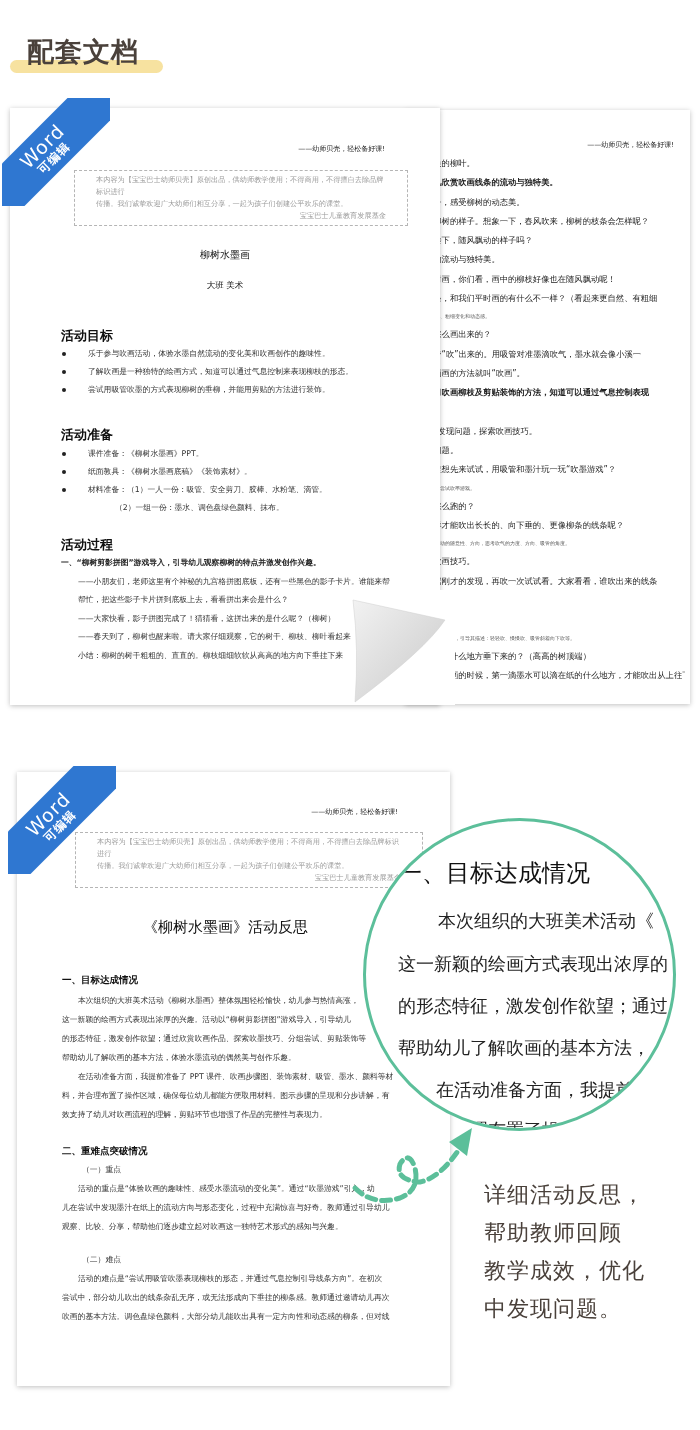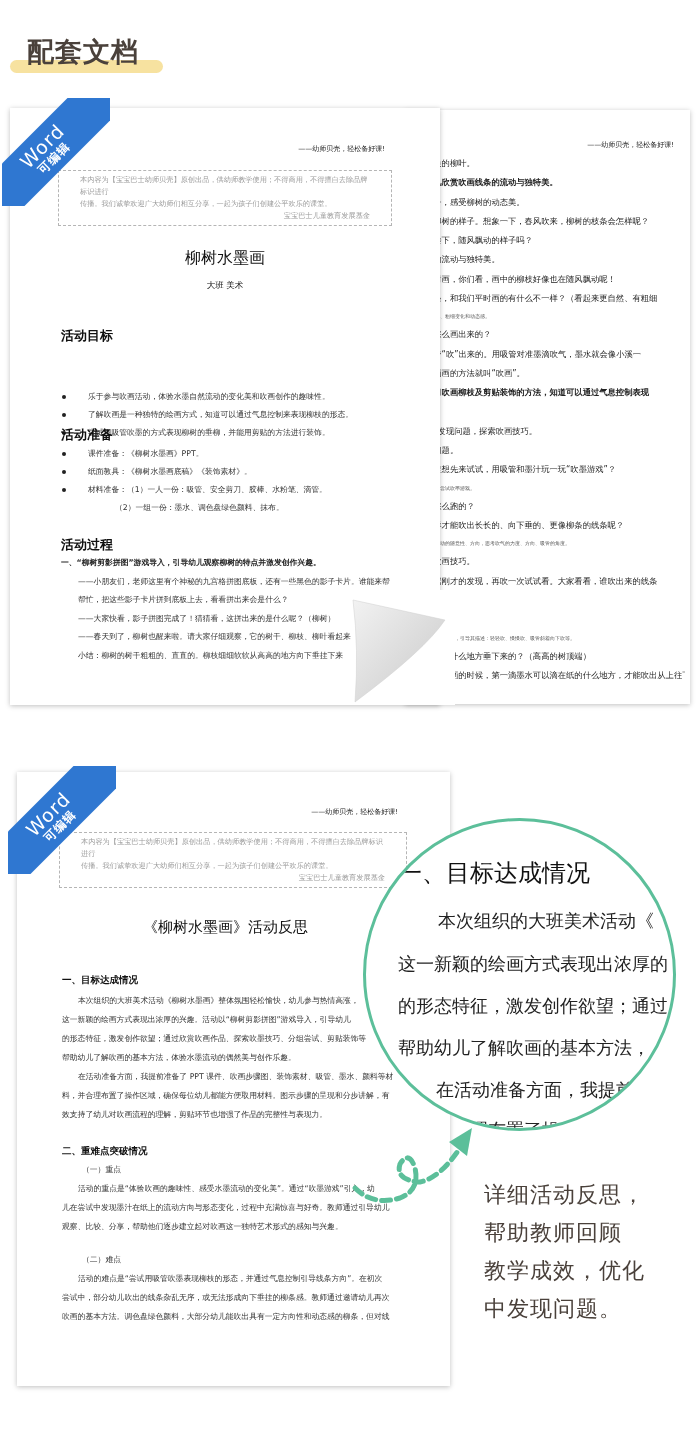--- a/index.html
+++ b/index.html
@@ -24,21 +24,21 @@
   .back-lines .ln.b { font-weight: bold; }
   .back-lines .ln.s { font-size: 5px; color: #555; line-height: 17px; }
 
   
   .ribbon { position: absolute; width: 108px; height: 108px; overflow: hidden; z-index: 5; }
   .ribbon .band { position: absolute; left: -40px; top: 30px; width: 170px; height: 46px; background: #2f77d1; transform: rotate(-45deg); transform-origin: center; display: flex; flex-direction: column; align-items: center; justify-content: center; color: #fff; }
   .ribbon .w1 { font-size: 19px; font-weight: normal; letter-spacing: 1px; line-height: 20px; }
   .ribbon .w2 { font-size: 12px; font-weight: bold; line-height: 14px; letter-spacing: 1px; }
 
   .slogan { position: absolute; font-size: 7px; color: #222; }
-  .notice { position: absolute; border: 1px dashed #b5b5b5; padding: 3px 21px; font-size: 7.2px; line-height: 12px; color: #9a9a9a; }
+  .notice { position: absolute; border: 1px dashed #b5b5b5; padding: 3px 21px; font-size: 7.2px; line-height: 12px; color: #9a9a9a; margin-left: 16px; }
   .notice .sig { text-align: right; }
 
   .doc-title { position: absolute; left: 0; width: 100%; text-align: center; color: #111; }
   .h2 { position: absolute; font-size: 13px; font-weight: bold; color: #111; }
   .bullets { position: absolute; font-size: 7.8px; color: #333; }
   .bullets li { list-style: none; position: relative; padding-left: 30px; line-height: 18px; white-space: nowrap; }
   .bullets li::before { content: ""; position: absolute; left: 4px; top: 7px; width: 4px; height: 4px; border-radius: 50%; background: #222; }
   .bullets li.sub { padding-left: 57px; }
   .bullets li.sub::before { display: none; }
   .proc { position: absolute; font-size: 7.8px; color: #333; }
@@ -104,25 +104,25 @@
     </div>
 </div>
 
 <div class="page page-front">
   <div class="slogan" style="right:55px; top:36px;">——幼师贝壳，轻松备好课!</div>
   <div class="notice" style="left:48px; top:62px; width:334px;">
     <div>本内容为【宝宝巴士幼师贝壳】原创出品，供幼师教学使用；不得商用，不得擅自去除品牌标识进行</div>
     <div>传播。我们诚挚欢迎广大幼师们相互分享，一起为孩子们创建公平欢乐的课堂。</div>
     <div class="sig">宝宝巴士儿童教育发展基金</div>
   </div>
-  <div class="doc-title" style="top:140px; font-size:16px;">柳树水墨画</div>
+  <div class="doc-title" style="top:140px; font-size:10px;">柳树水墨画</div>
   <div class="doc-title" style="top:172px; font-size:8.5px;">大班  美术</div>
 
   <div class="h2" style="left:51px; top:219px;">活动目标</div>
-  <ul class="bullets" style="left:48px; top:237px;margin-top:43px;">
+  <ul class="bullets" style="left:48px; top:237px;">
     <li>乐于参与吹画活动，体验水墨自然流动的变化美和吹画创作的趣味性。</li>
     <li>了解吹画是一种独特的绘画方式，知道可以通过气息控制来表现柳枝的形态。</li>
     <li>尝试用吸管吹墨的方式表现柳树的垂柳，并能用剪贴的方法进行装饰。</li>
   </ul>
 
   <div class="h2" style="left:51px; top:318px;">活动准备</div>
   <ul class="bullets" style="left:48px; top:337px;">
     <li>课件准备：《柳树水墨画》PPT。</li>
     <li>纸面教具：《柳树水墨画底稿》《装饰素材》。</li>
     <li>材料准备：（1）一人一份：吸管、安全剪刀、胶棒、水粉笔、滴管。</li>

